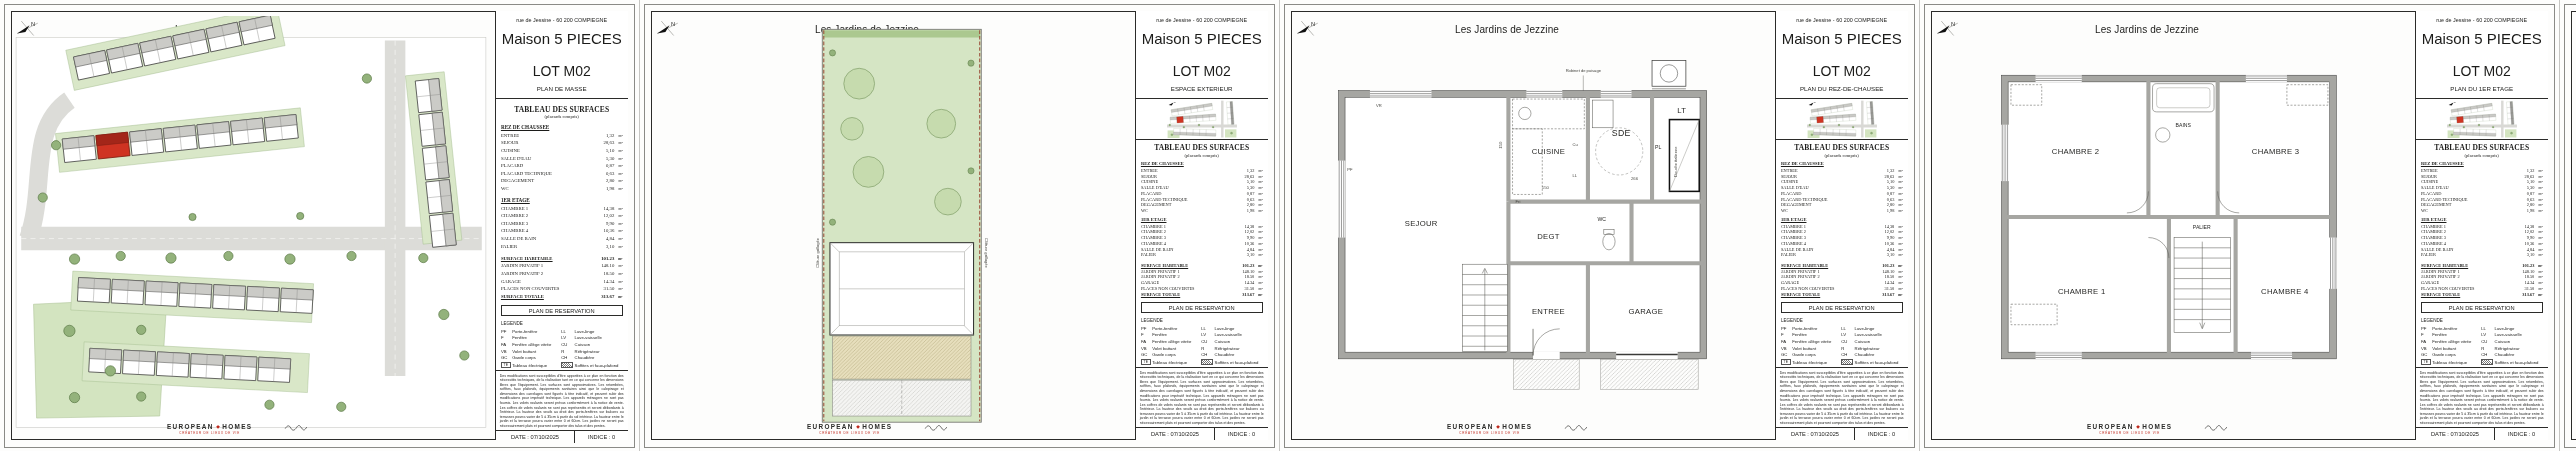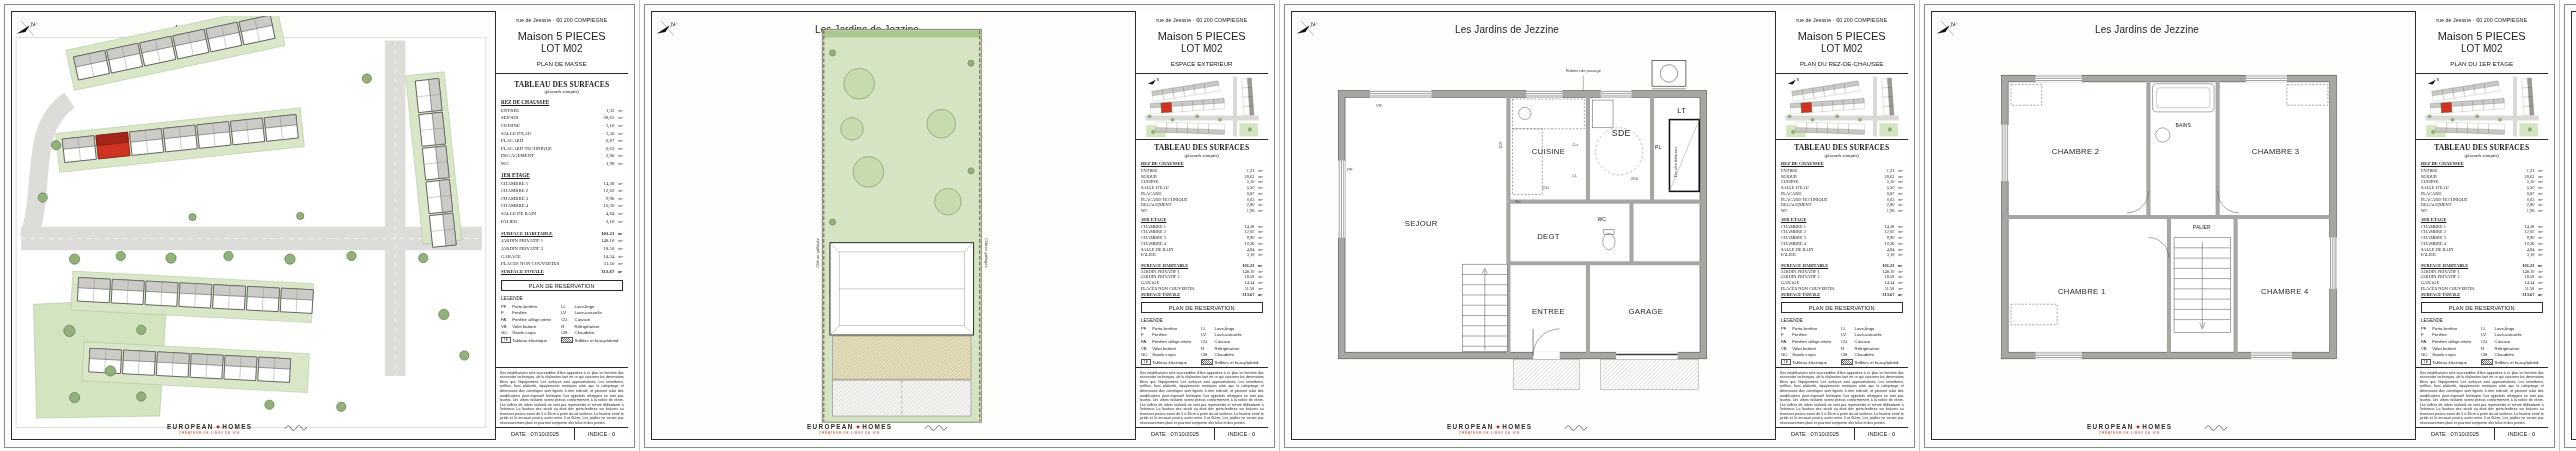--- a/index.html
+++ b/index.html
@@ -11,22 +11,22 @@
   .f-outer{position:absolute;left:4.1px;right:4.1px;top:4.1px;bottom:4.1px;border:0.5px solid #8a8a86;pointer-events:none;}
   .f-inner{position:absolute;left:11.3px;right:11.3px;top:11.3px;bottom:12.4px;border:0.8px solid #2b2b29;pointer-events:none;}
   .compass{position:absolute;left:15.5px;top:17.5px;}
   .sheet-title{position:absolute;left:129px;top:24px;width:196px;text-align:center;font-size:10px;letter-spacing:0.1px;}
   .drawing{position:absolute;left:13.4px;top:15.5px;width:477px;height:420px;}
 
   
   .tb-slot{position:absolute;top:11.3px;bottom:12.4px;right:11.3px;width:133px;}
   .tb{height:100%;border-left:0.8px solid #2b2b29;background:#fff;display:flex;flex-direction:column;box-sizing:border-box;}
   .tb-address{padding:6.2px 2.1px 0;text-align:center;font-size:5.4px;}
-  .tb-maison{text-align:center;font-size:11px;margin-top:6.2px;}
-  .tb-lot{text-align:center;font-size:10px;margin-top:1px;}
+  .tb-maison{text-align:center;font-size:15px;margin-top:6.2px;}
+  .tb-lot{text-align:center;font-size:14px;margin-top:16px;}
   .tb-subtitle{text-align:center;font-size:6.2px;margin-top:6.2px;padding-bottom:5.7px;border-bottom:0.6px solid #2b2b29;}
   .tb-thumb{height:76px;border-bottom:0.6px solid #2b2b29;overflow:hidden;}
   .tb-thumb svg{display:block;width:100%;height:100%;}
   .tb-table{padding:3.6px 5.2px 0;font-family:Liberation Serif, serif;}
   .tt1{text-align:center;font-weight:bold;font-size:7.5px;letter-spacing:0.1px;}
   .tt2{text-align:center;font-size:4.6px;margin-top:0.5px;margin-bottom:2.6px;}
   .sect-h{font-weight:bold;font-size:4.6px;text-decoration:underline;margin:3.6px 0 1px;}
   .srow{display:flex;align-items:baseline;font-size:4.4px;padding:0.4px 0;}
   .sl{flex:1;white-space:nowrap;}
   .sv{width:18.5px;text-align:right;}

